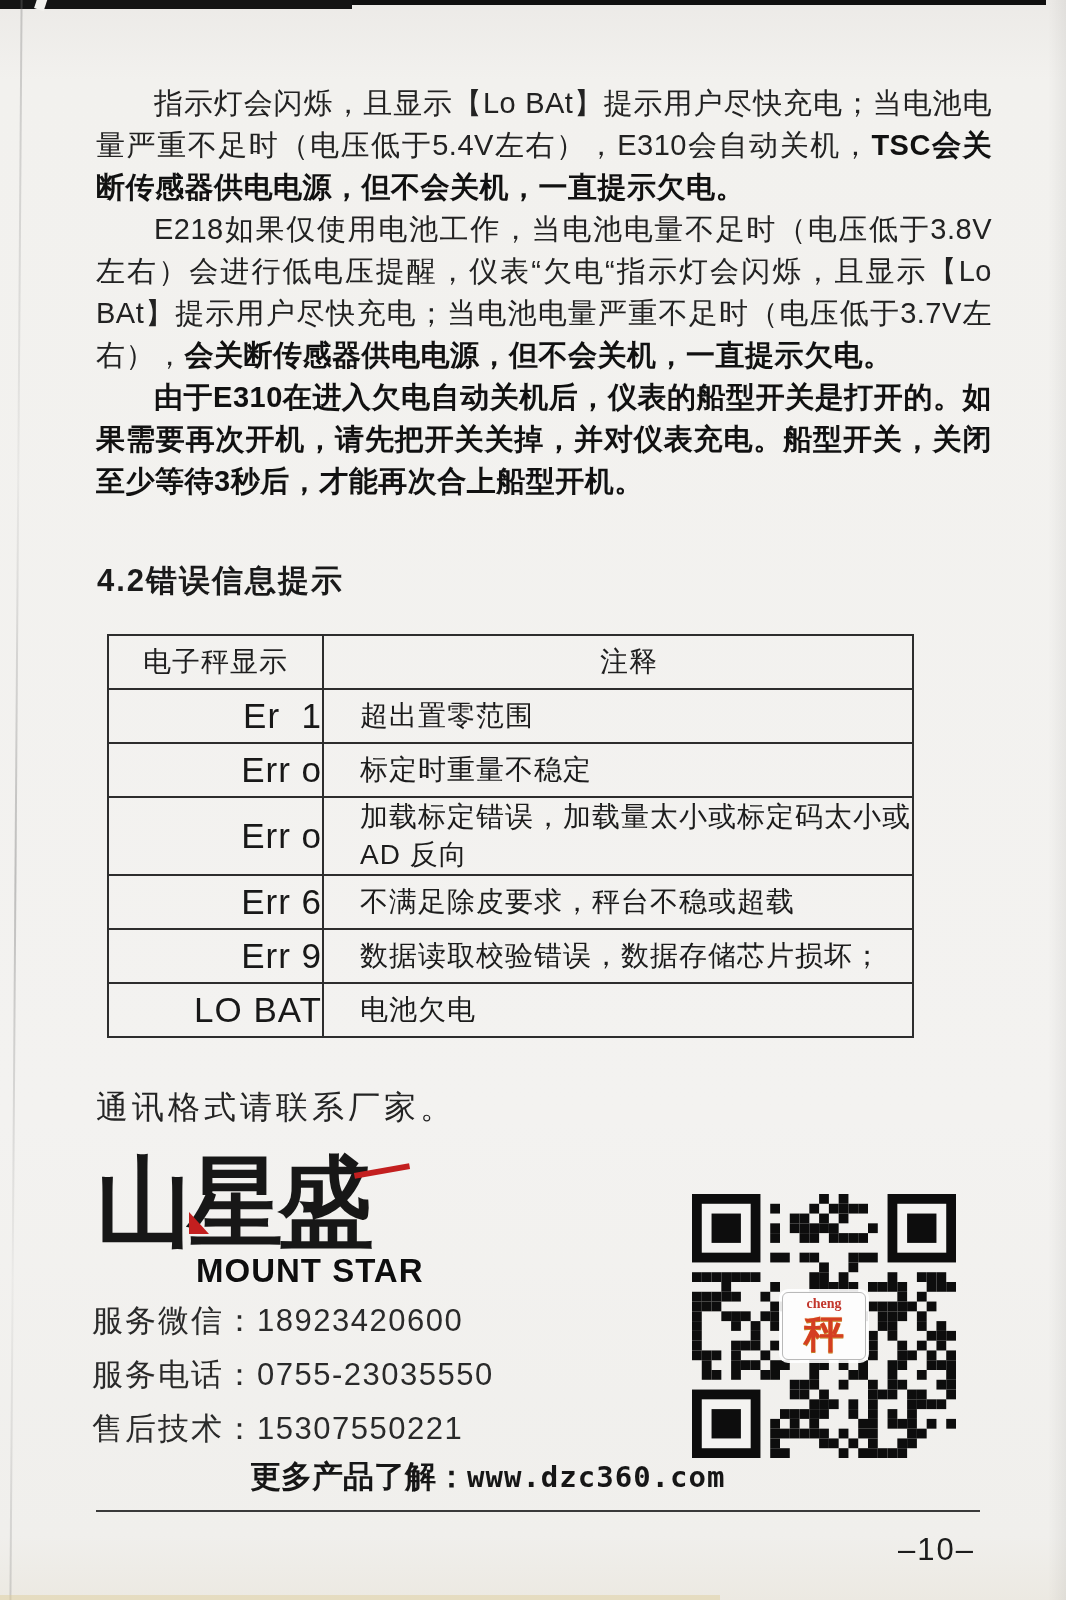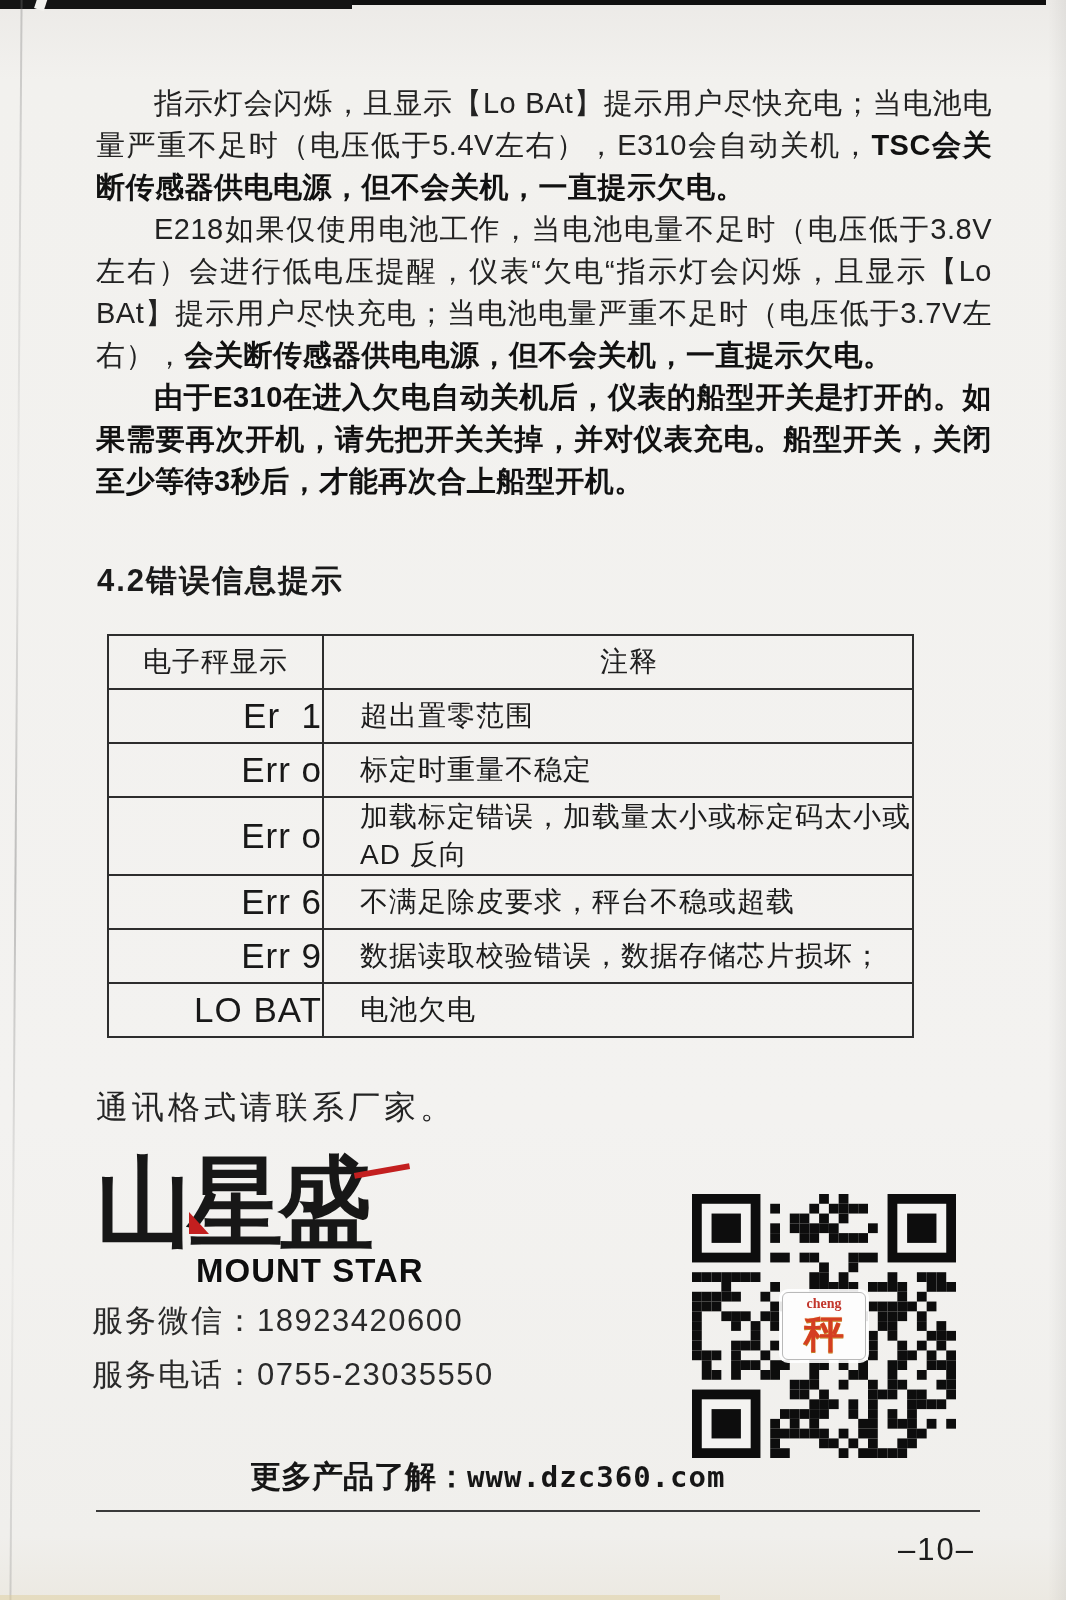--- a/index.html
+++ b/index.html
@@ -138,20 +138,21 @@
   <div class="logo">
     <div class="logo-cn">山星盛</div>
     <div class="logo-tri"></div>
     <div class="logo-slash"></div>
     <div class="logo-en">MOUNT STAR</div>
   </div>
 
   <div class="contacts">
       <div><span class="lbl">服务微信：</span><span class="val">18923420600</span></div>
       <div><span class="lbl">服务电话：</span><span class="val">0755-23035550</span></div>
+      <div><span class="lbl">售后技术：</span><span class="val">15307550221</span></div>
     </div>
 
   <div class="qr">
       <svg width="264" height="264" viewBox="0 0 264 264">
         <rect x="127.11111111111111" y="0" width="9.777777777777779" height="9.777777777777779" fill="#0d0d0d"></rect>
         <rect x="146.66666666666669" y="0" width="9.777777777777779" height="9.777777777777779" fill="#0d0d0d"></rect>
         <rect x="78.22222222222223" y="9.777777777777779" width="9.777777777777779" height="9.777777777777779" fill="#0d0d0d"></rect>
         <rect x="117.33333333333334" y="9.777777777777779" width="9.777777777777779" height="9.777777777777779" fill="#0d0d0d"></rect>
         <rect x="136.8888888888889" y="9.777777777777779" width="9.777777777777779" height="9.777777777777779" fill="#0d0d0d"></rect>
         <rect x="146.66666666666669" y="9.777777777777779" width="9.777777777777779" height="9.777777777777779" fill="#0d0d0d"></rect>

